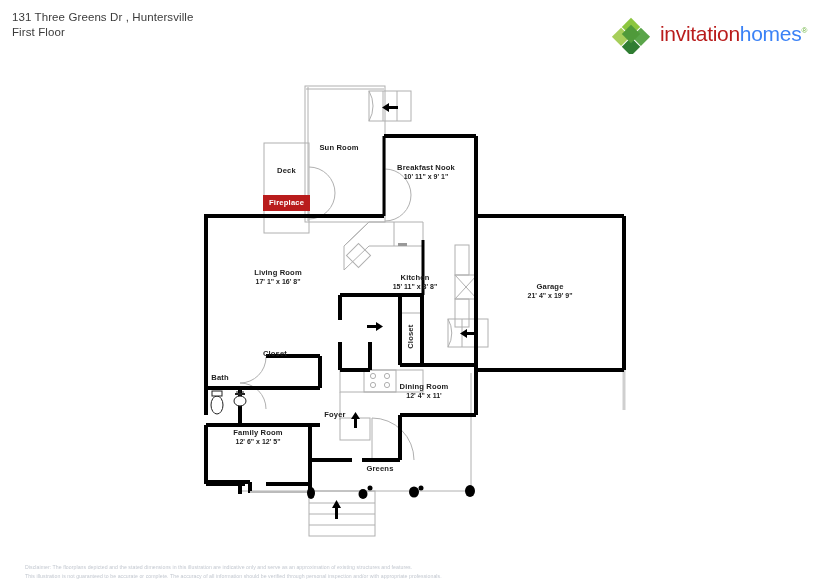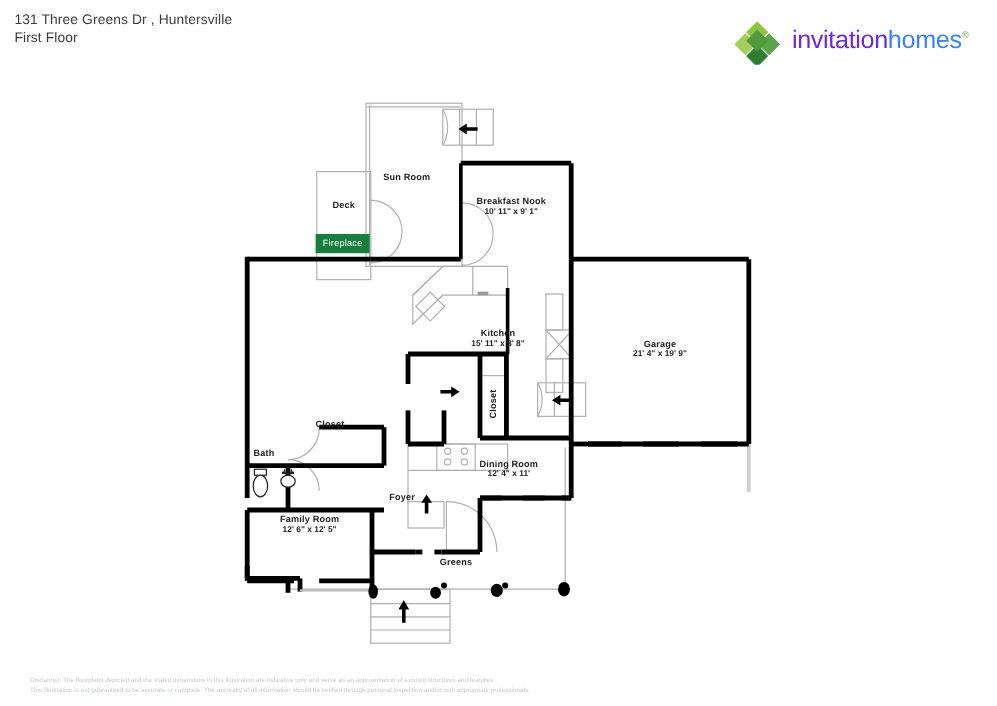--- a/index.html
+++ b/index.html
@@ -46,21 +46,21 @@
   .logo-mark {
     width: 40px;
     height: 40px;
     position: relative;
   }
   .logo-type {
     font-size: 21px;
     letter-spacing: -.3px;
     white-space: nowrap;
   }
-  .logo-type .w1 { color: #6d28d9; font-weight: 400; }
+  .logo-type .w1 { color: #b91c1c; font-weight: 400; }
   .logo-type .w2 { color: #3b82f6; font-weight: 400; }
   .logo-type .reg {
     font-size: 8px;
     vertical-align: super;
     color: #6cb33f;
   }
 
   
   .plan {
     position: absolute;
@@ -87,24 +87,24 @@
     font-weight: bold;
     font-size: 7px;
     letter-spacing: 0;
   }
   .rlabel.vertical {
     transform: rotate(-90deg);
     transform-origin: center center;
   }
   .fireplace-label {
     position: absolute;
-    background: #15803d;
+    background: #b91c1c;
     color: #ffffff;
     font-size: 7.6px;
-    font-weight: normal;
+    font-weight: bold;
     letter-spacing: .2px;
     padding: 3px 6px 3px 6px;
     white-space: nowrap;
     line-height: 10px;
   }
 
   
   .footer {
     position: absolute;
     left: 25px;
@@ -335,20 +335,24 @@
 
   <div class="fireplace-label" style="left:263px; top:125px;">
     <span>Fireplace</span>
   </div>
 
   <div class="rlabel" style="left:370px; top:93px; width:112px;">
     <span>Breakfast Nook</span>
     <span class="dim">10' 11" x 9' 1"</span>
   </div>
 
+  <div class="rlabel" style="left:218px; top:198px; width:120px;">
+    <span>Living Room</span>
+    <span class="dim">17' 1" x 16' 8"</span>
+  </div>
 
   <div class="rlabel" style="left:355px; top:203px; width:120px;">
     <span>Kitchen</span>
     <span class="dim">15' 11" x 8' 8"</span>
   </div>
 
   <div class="rlabel" style="left:490px; top:212px; width:120px;">
     <span>Garage</span>
     <span class="dim">21' 4" x 19' 9"</span>
   </div>

